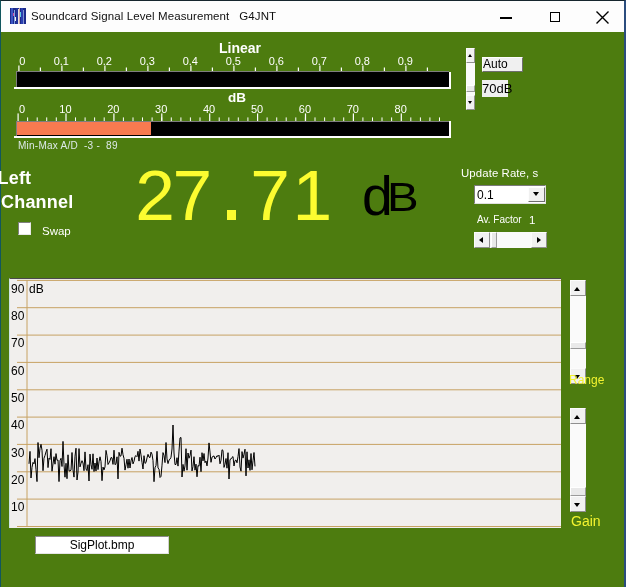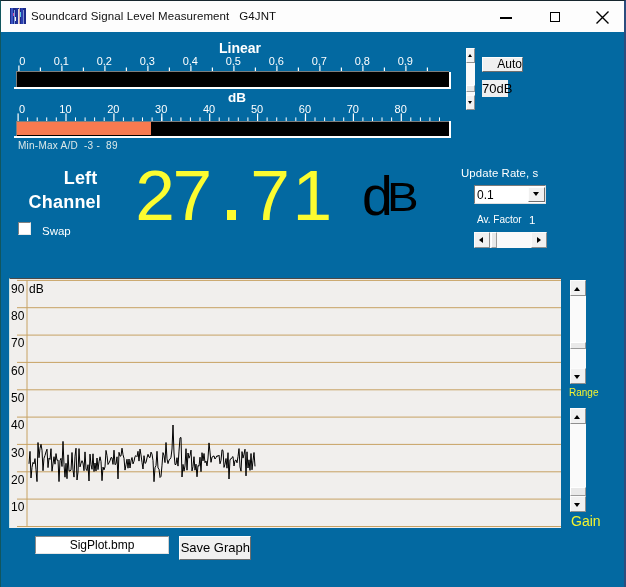--- a/index.html
+++ b/index.html
@@ -1,20 +1,20 @@
 <!DOCTYPE html>
 <html><head><meta charset="utf-8"><style>
 *{margin:0;padding:0;box-sizing:border-box}
 body{font-family:"Liberation Sans",sans-serif;width:626px;height:587px;overflow:hidden}
-#win{position:relative;width:626px;height:587px;background:#0369a1;border-top:1px solid #16262e;border-right:2px solid #2b4d7e;border-left:1px solid #11565e}
+#win{position:relative;width:626px;height:587px;background:#4d7c0f;border-top:1px solid #16262e;border-right:2px solid #2b4d7e;border-left:1px solid #11565e}
 #titlebar{position:absolute;left:0;top:0;width:623px;height:31px;background:#fdfdfd}
 #title2{position:absolute;left:30px;top:9px;font-size:11.5px;color:#101010;letter-spacing:0.1px}
 .abs{position:absolute}
 .w{color:#fff}
-.btn3d{background:#f0f0f0;border-top:1px solid #fdfdfd;border-left:1px solid #fdfdfd;border-right:1.5px solid #6e6e6e;border-bottom:1.5px solid #6e6e6e;color:#000;text-align:right}
+.btn3d{background:#f0f0f0;border-top:1px solid #fdfdfd;border-left:1px solid #fdfdfd;border-right:1.5px solid #6e6e6e;border-bottom:1.5px solid #6e6e6e;color:#000;text-align:left}
 .sb{background:#fafafa}
 .sbbtn{position:absolute;background:#f1f1f1;border-top:1px solid #fcfcfc;border-left:1px solid #fcfcfc;border-right:1px solid #8f8f8f;border-bottom:1px solid #8f8f8f}
 .thumb{position:absolute;background:#e9e9e9;border-top:1px solid #fff;border-left:1px solid #fff;border-right:1px solid #9a9a9a;border-bottom:1px solid #9a9a9a}
 .tri{position:absolute;width:0;height:0}
 .num{top:152.9px;width:40px;text-align:center;font-size:71.3px;color:#fcfc30}
 </style></head>
 <body>
 <div id="win">
 <div id="titlebar">
 <svg class="abs" style="left:9px;top:7px" width="16" height="16">
@@ -147,21 +147,21 @@
 <div class="tri abs" style="left:466.8px;top:52.5px;border-left:2.8px solid transparent;border-right:2.8px solid transparent;border-bottom:3.2px solid #000"></div>
 <div class="thumb" style="left:465px;top:83.5px;width:8.6px;height:7.5px"></div>
 <div class="sbbtn" style="left:465px;top:93.5px;width:8.6px;height:15px"></div>
 <div class="tri" style="left:466.8px;top:99.5px;border-left:2.8px solid transparent;border-right:2.8px solid transparent;border-top:3.2px solid #000"></div>
 
 <div class="abs btn3d" style="left:481px;top:55.5px;width:41px;height:15px;font-size:12px;line-height:13px">Auto</div>
 <div class="abs" style="left:481px;top:79px;width:26px;height:17px;background:#f0f0f0;color:#000;font-size:13px;line-height:17px;text-align:center">70dB</div>
 
 <div class="abs" style="left:17px;top:138.5px;font-size:10px;color:#dde9e9;letter-spacing:0.25px">Min-Max A/D&nbsp; -3 -&nbsp; 89</div>
 
-<div class="abs w" style="left:0px;top:166px;width:100px;text-align:right;font-size:18px;font-weight:bold;letter-spacing:0.2px;line-height:23.5px"><span style="position:relative;left:-3.5px">Left</span><br>Channel</div>
+<div class="abs w" style="left:0px;top:166px;width:100px;text-align:left;font-size:18px;font-weight:bold;letter-spacing:0.2px;line-height:23.5px"><span style="position:relative;left:-3.5px">Left</span><br>Channel</div>
 <div class="abs" style="left:17px;top:221px;width:13px;height:13px;background:#fff;border-top:1.5px solid #808080;border-left:1.5px solid #808080;border-right:1px solid #e8e8e8;border-bottom:1px solid #e8e8e8"></div>
 <div class="abs w" style="left:41px;top:224px;font-size:11.5px">Swap</div>
 
 <div class="abs num" style="left:134px">2</div>
 <div class="abs num" style="left:171.3px">7</div>
 <div class="abs" style="left:226px;top:209px;width:9px;height:9.5px;background:#fcfc30"></div>
 <div class="abs num" style="left:249px">7</div>
 <div class="abs num" style="left:291.4px">1</div>
 
 <div class="abs" style="left:361px;top:163.1px;font-size:55.3px;color:#000">d</div>
@@ -209,25 +209,24 @@
 </g>
 <polyline points="19,184.8 20,172.4 21,199.0 22,188.4 23,183.4 24,184.9 25,179.6 26,190.7 27,202.6 28,163.5 29,178.7 30,169.4 31,165.3 32,171.2 33,191.7 34,179.2 35,176.5 36,172.9 37,170.2 38,188.6 39,179.1 40,180.4 41,169.7 42,192.2 43,184.9 44,177.7 45,185.2 46,174.6 47,181.3 48,181.0 49,202.6 50,181.5 51,179.3 52,187.5 53,162.4 54,185.7 55,198.2 56,184.3 57,199.7 58,175.8 59,192.0 60,191.9 61,191.2 62,173.5 63,190.9 64,198.1 65,177.2 66,169.2 67,201.0 68,193.0 69,169.6 70,187.9 71,184.3 72,181.7 73,184.0 74,191.7 75,172.9 76,190.0 77,191.7 78,185.7 79,202.0 80,175.1 81,185.7 82,190.3 83,174.8 84,192.5 85,184.0 86,192.1 87,179.0 88,190.6 89,182.9 90,177.8 91,182.5 92,201.7 93,188.1 94,190.9 95,187.9 96,171.4 97,176.5 98,185.5 99,183.9 100,181.8 101,178.5 102,178.8 103,185.4 104,171.2 105,185.7 106,184.8 107,177.8 108,199.9 109,173.3 110,177.2 111,176.9 112,169.2 113,175.7 114,179.4 115,191.1 116,185.8 117,180.2 118,189.2 119,180.0 120,189.0 121,181.9 122,178.5 123,184.9 124,182.3 125,177.4 126,176.7 127,177.7 128,172.3 129,182.1 130,170.1 131,175.9 132,183.4 133,190.0 134,176.7 135,184.4 136,183.6 137,178.9 138,175.3 139,178.1 140,178.6 141,173.1 142,175.1 143,181.5 144,202.7 145,188.7 146,186.6 147,172.3 148,189.0 149,190.1 150,198.5 151,197.4 152,186.2 153,173.6 154,176.5 155,183.6 156,163.5 157,179.8 158,184.6 159,181.1 160,180.2 161,178.3 162,170.0 163,146.0 164,174.0 165,185.6 166,185.4 167,178.7 168,187.1 169,172.1 170,158.9 171,158.5 172,198.0 173,185.4 174,192.2 175,186.9 176,169.7 177,191.2 178,174.0 179,179.2 180,176.6 181,171.1 182,191.9 183,187.4 184,177.7 185,191.2 186,185.1 187,197.8 188,186.5 189,187.2 190,178.2 191,192.7 192,173.7 193,181.9 194,174.5 195,183.7 196,182.0 197,186.9 198,179.0 199,163.9 200,173.1 201,183.3 202,178.1 203,177.5 204,176.9 205,180.0 206,178.6 207,176.7 208,177.4 209,176.1 210,184.8 211,181.4 212,170.8 213,171.4 214,188.4 215,185.2 216,179.5 217,189.2 218,173.7 219,200.0 220,180.5 221,180.0 222,178.4 223,177.6 224,187.0 225,181.6 226,181.0 227,183.8 228,177.5 229,169.6 230,188.0 231,192.2 232,172.6 233,179.1 234,175.2 235,170.2 236,196.9 237,172.8 238,189.0 239,180.8 240,191.4 241,174.5 242,190.8 243,181.7 244,173.5 245,187.4" fill="none" stroke="#000" stroke-width="1"></polyline>
 </svg>
 
 <div class="abs sb" style="left:569px;top:279px;width:16px;height:104px"></div>
 <div class="sbbtn" style="left:569px;top:279px;width:16px;height:16px"></div>
 <div class="tri" style="left:572.5px;top:285.5px;border-left:3.5px solid transparent;border-right:3.5px solid transparent;border-bottom:4px solid #000"></div>
 <div class="thumb" style="left:569px;top:341px;width:16px;height:7px"></div>
 <div class="sbbtn" style="left:569px;top:367px;width:16px;height:16px"></div>
 <div class="tri" style="left:572.5px;top:373.5px;border-left:3.5px solid transparent;border-right:3.5px solid transparent;border-top:4px solid #000"></div>
-<div class="abs" style="left:568px;top:386px;font-size:10px;color:#f3f330">Range</div>
+<div class="abs" style="left:568px;top:372px;font-size:12px;color:#f3f330">Range</div>
 
 <div class="abs sb" style="left:569px;top:407px;width:16px;height:104px"></div>
 <div class="sbbtn" style="left:569px;top:407px;width:16px;height:16px"></div>
 <div class="tri" style="left:572.5px;top:413.5px;border-left:3.5px solid transparent;border-right:3.5px solid transparent;border-bottom:4px solid #000"></div>
 <div class="thumb" style="left:569px;top:486px;width:16px;height:8.5px"></div>
 <div class="sbbtn" style="left:569px;top:495px;width:16px;height:16px"></div>
 <div class="tri" style="left:572.5px;top:501.5px;border-left:3.5px solid transparent;border-right:3.5px solid transparent;border-top:4px solid #000"></div>
 <div class="abs" style="left:570px;top:512px;font-size:14px;color:#f3f330">Gain</div>
 
 <div class="abs" style="left:34px;top:535px;width:134px;height:18px;background:#fff;border:1px solid #8a8a8a;border-bottom-color:#e6e6e6;border-right-color:#d0d0d0;text-align:center;font-size:12px;color:#000;line-height:16px">SigPlot.bmp</div>
-<div class="abs btn3d" style="left:178px;top:534.5px;width:72px;height:24px;font-size:13px;line-height:21px">Save Graph</div>
 
 </div>
 </body></html>

